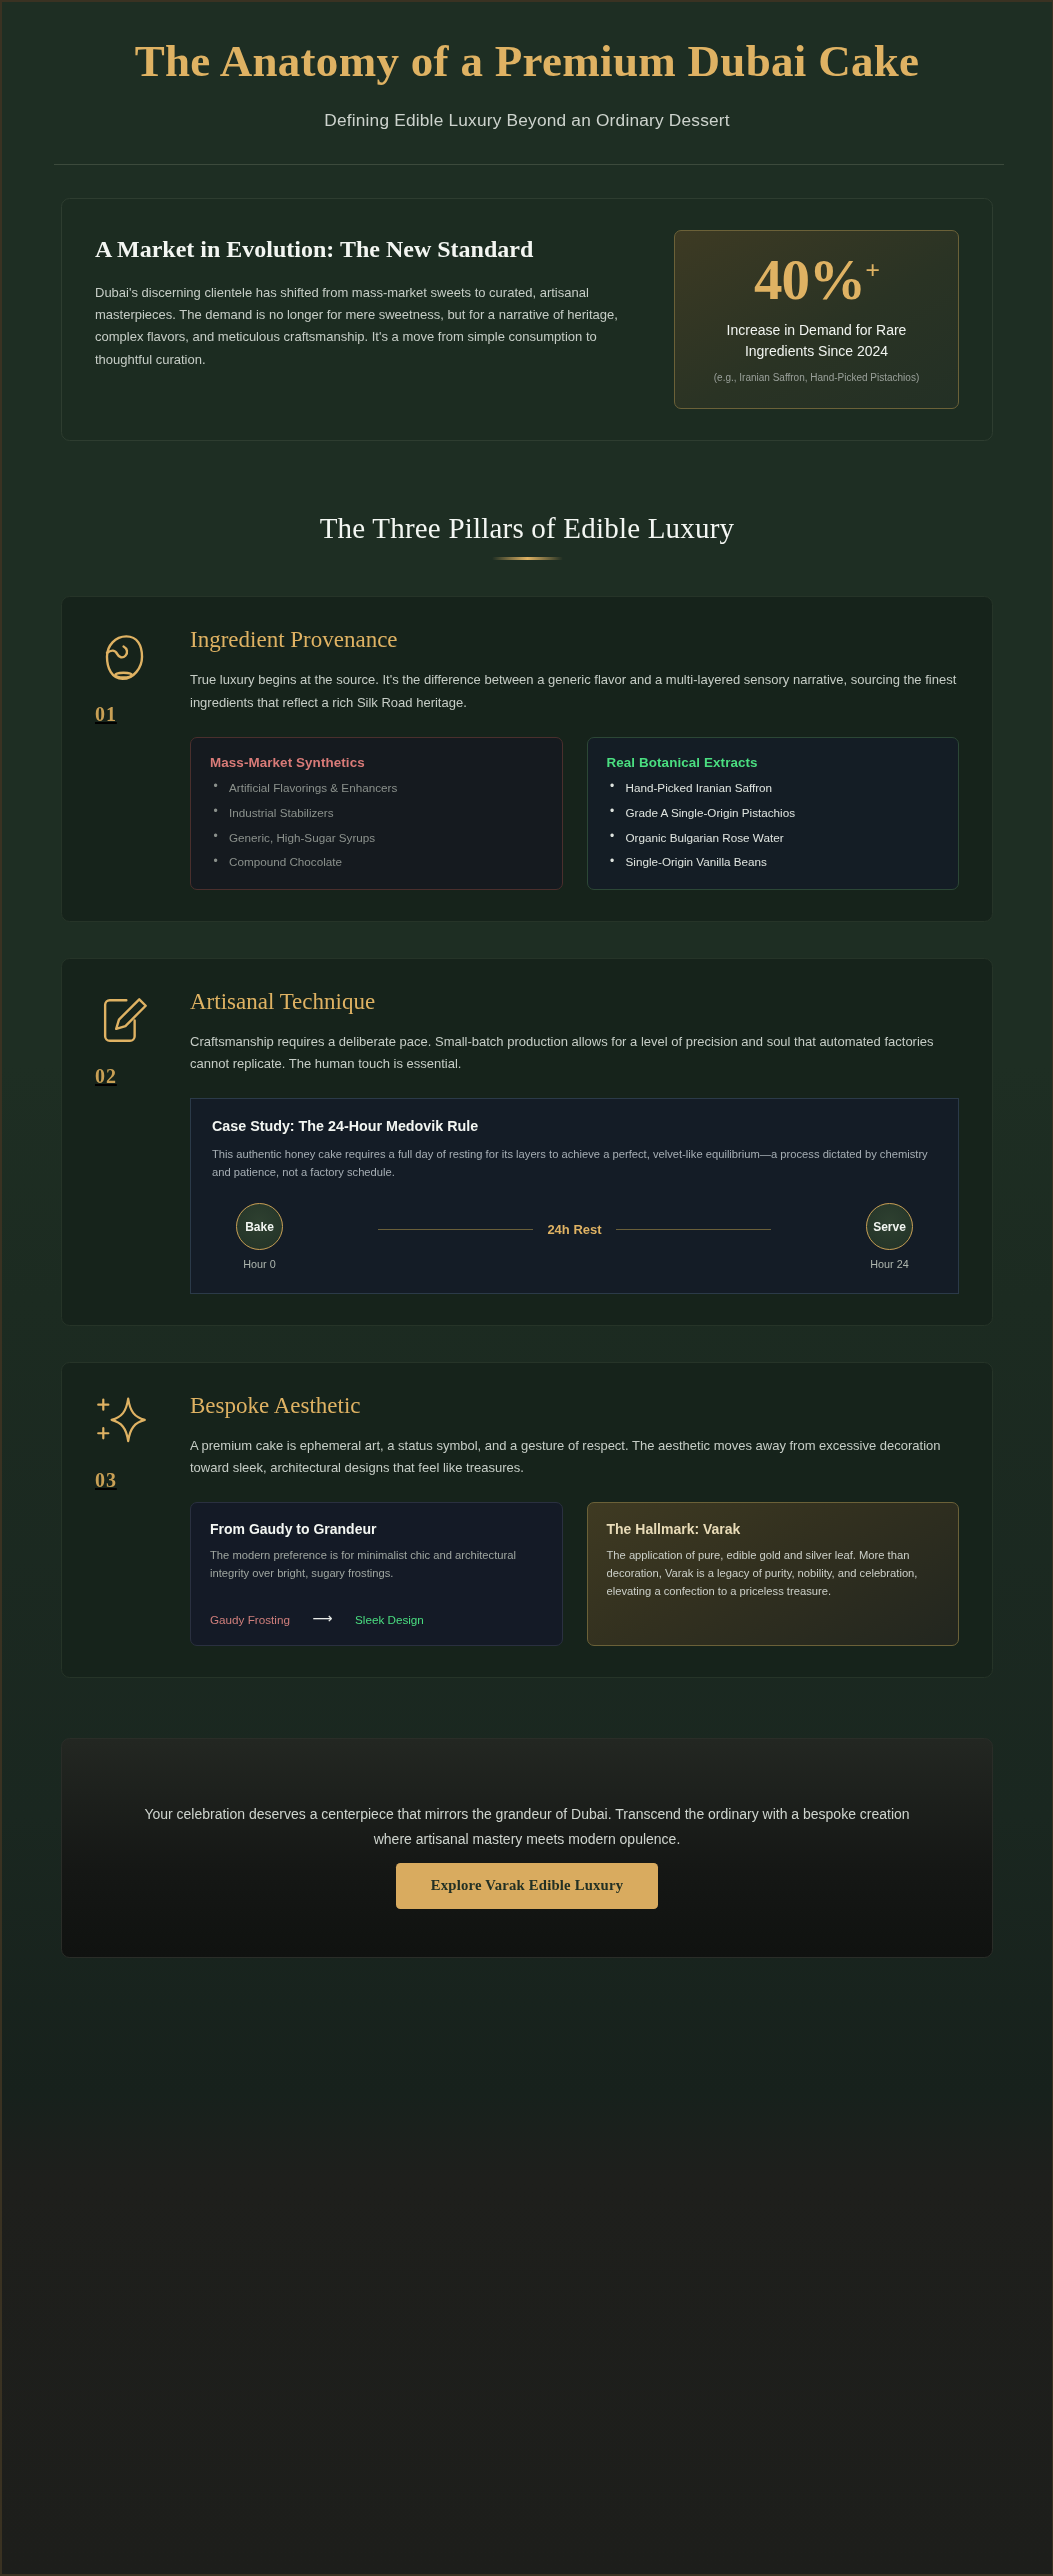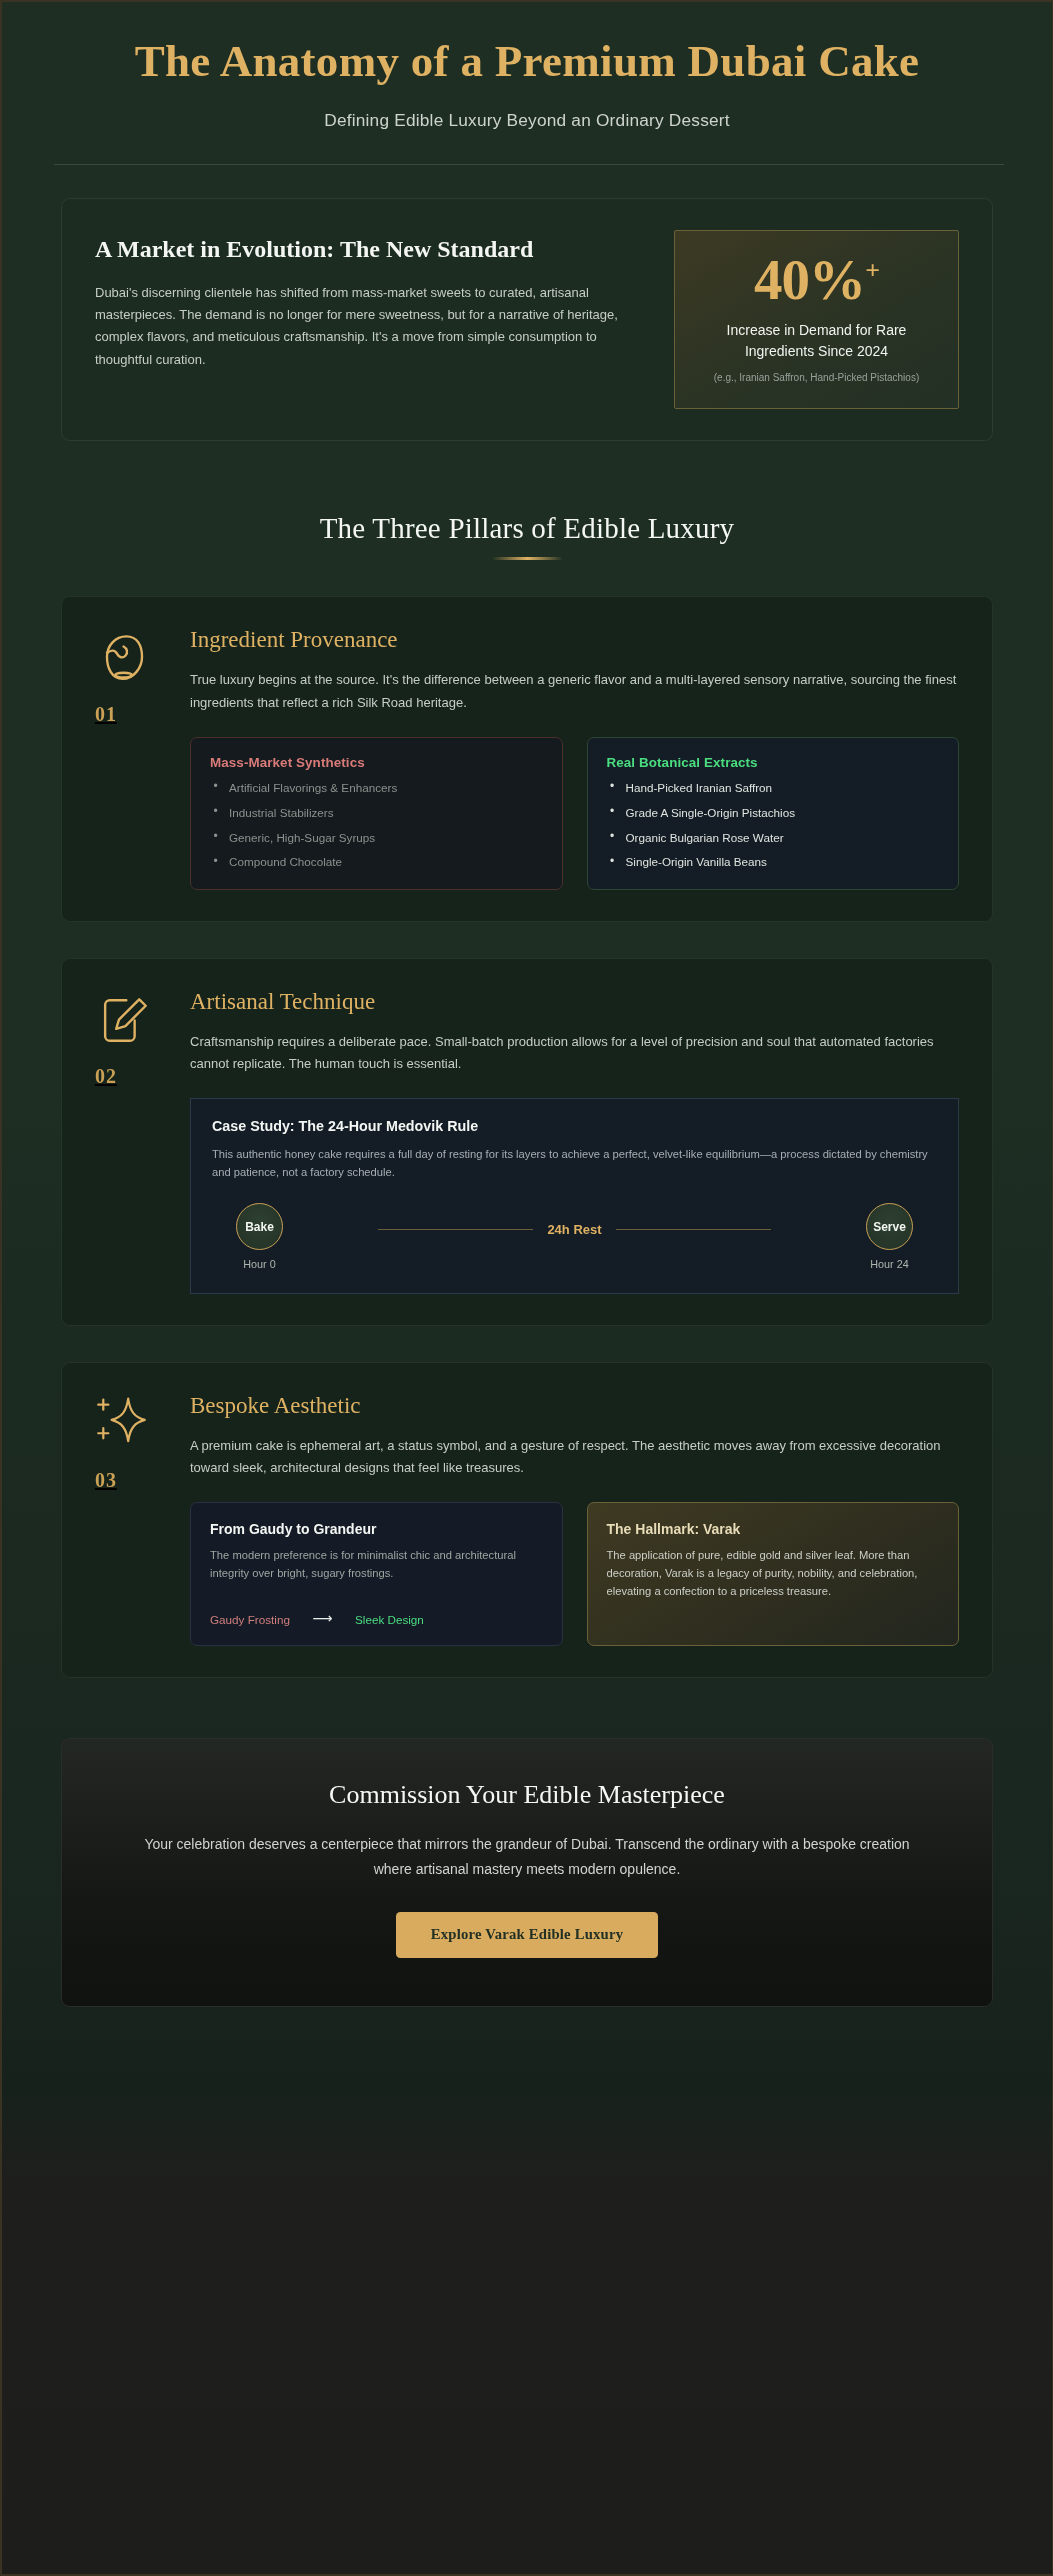--- a/index.html
+++ b/index.html
@@ -76,21 +76,21 @@
     margin-top:17.3px;
     font-size:13px;
     line-height:1.72;
     color:#c6cdc6;
     max-width:570px;
   }
   .stat-card {
     flex:0 0 285px;
     align-self:flex-start;
     border:0.9px solid #6b6138;
-    border-radius:2px;
+    border-radius:7px;
     padding:19px 22.5px 22.5px;
     text-align:center;
     background:linear-gradient(150deg,#3d3a23 0%,#2a3324 55%,#233025 100%);
   }
   .stat-number {
     font-family:"Liberation Serif", serif;
     font-size:57px;
     font-weight:bold;
     color:#dfb263;
     line-height:1.05;
@@ -292,21 +292,21 @@
   }
   .cta p {
     margin:22.5px auto 0;
     max-width:777px;
     font-size:14px;
     line-height:1.72;
     color:#cfd5cf;
   }
   .cta-btn {
     display:inline-block;
-    margin-top:31px;
+    margin-top:12px;
     background:#d9ab5f;
     color:#223024;
     border:none;
     border-radius:4.3px;
     padding:14.7px 35px;
     font-family:"Liberation Serif", serif;
     font-size:14.7px;
     font-weight:bold;
     cursor:pointer;
     letter-spacing:0.2px;
@@ -454,21 +454,20 @@
             <p>The application of pure, edible gold and silver leaf. More than decoration, Varak is a legacy of purity, nobility, and celebration, elevating a confection to a priceless treasure.</p>
           </div>
         </div>
       </div>
     </article>
 
   </section>
 
   <section class="cta-wrap">
     <div class="cta">
-      <h2>Commission Your Edible Masterpiece</h2>
       <p>Your celebration deserves a centerpiece that mirrors the grandeur of Dubai. Transcend the ordinary with a bespoke creation where artisanal mastery meets modern opulence.</p>
       <button class="cta-btn">Explore Varak Edible Luxury</button>
     </div>
   </section>
 
 
 </div>
 
 
 </body></html>

